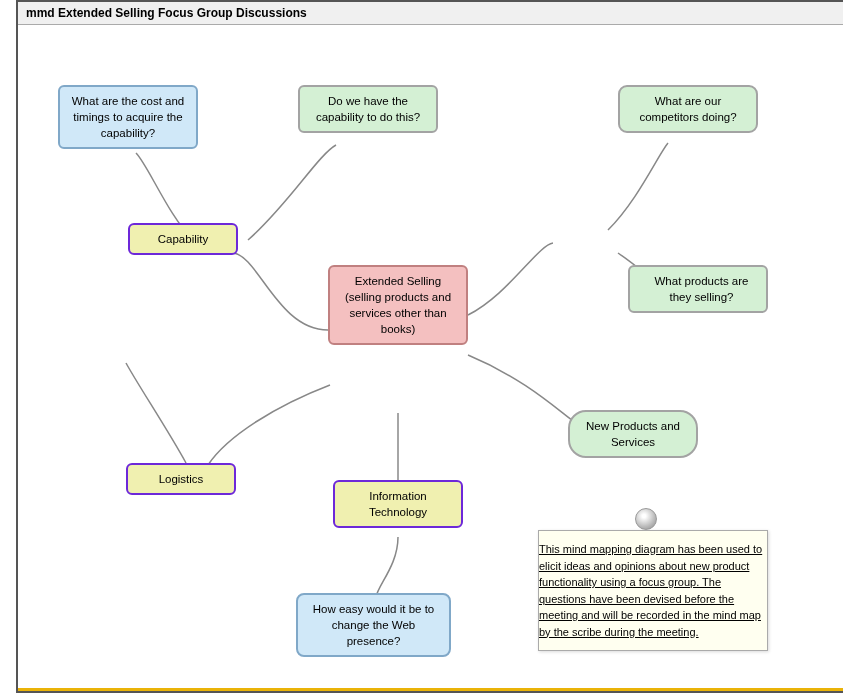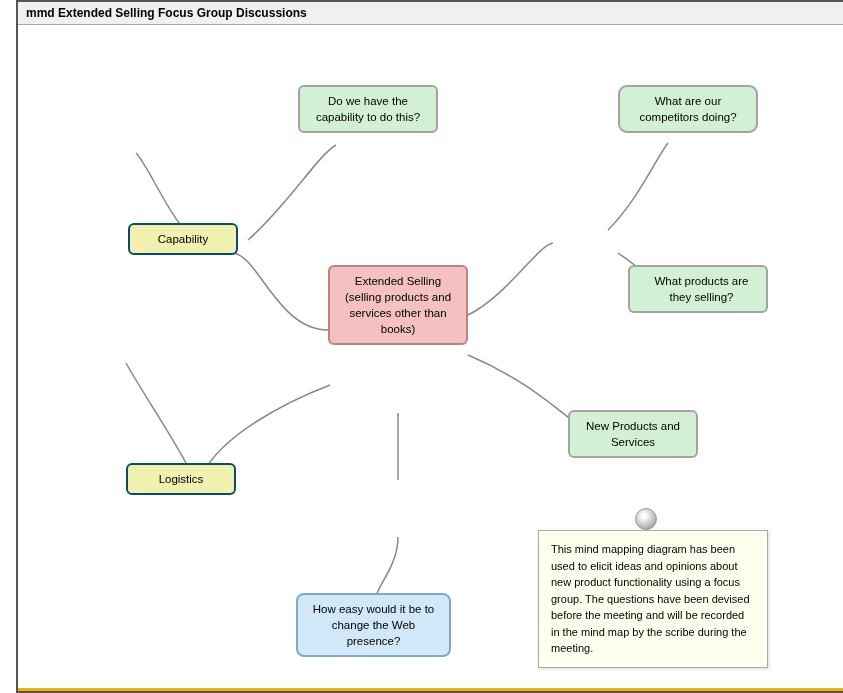--- a/index.html
+++ b/index.html
@@ -56,36 +56,37 @@
       width: 140px;
       left: 310px;
       top: 240px;
     }
     .node-green {
       background: #d4f0d4;
       border: 2px solid #a3a3a3;
     }
     .node-yellow {
       background: #f0f0b0;
-      border: 2px solid #0c4a6e;
+      border: 2px solid #6d28d9;
     }
     .node-blue {
       background: #d0e8f8;
       border: 2px solid #80a8c8;
     }
     .note-box {
       position: absolute;
       border: 1px solid #aaa;
       background: #fffff0;
       font-size: 11px;
       line-height: 1.5;
-      padding: 10px 12px;
+      padding: 10px 0;
       width: 230px;
       z-index: 1;
       box-shadow: 1px 1px 3px rgba(0,0,0,0.15);
+      text-decoration: underline;
     }
     .note-circle {
       position: absolute;
       width: 22px;
       height: 22px;
       border-radius: 50%;
       background: radial-gradient(circle at 40% 35%, #fff 10%, #bbb 60%, #888 100%);
       border: 1px solid #999;
       z-index: 2;
     }
@@ -130,25 +131,31 @@
 
     <div class="node node-yellow" style="width:110px; left:110px; top:198px;">
       <span>Capability</span>
     </div>
 
 
     <div class="node node-yellow" style="width:110px; left:108px; top:438px;">
       <span>Logistics</span>
     </div>
 
+    <div class="node node-yellow" style="width:130px; left:315px; top:455px;">
+      <span>Information Technology</span>
+    </div>
 
-    <div class="node node-green" style="width:130px; left:550px; top:385px;">
+    <div class="node node-green" style="width:130px; left:550px; top:385px;border-radius:18px;">
       <span>New Products and Services</span>
     </div>
 
+    <div class="node node-blue" style="width:140px; left:40px; top:60px;">
+      <span>What are the cost and timings to acquire the capability?</span>
+    </div>
 
     <div class="node node-green" style="width:140px; left:280px; top:60px;">
       <span>Do we have the capability to do this?</span>
     </div>
 
     <div class="node node-green" style="width:140px; left:600px; top:60px;border-radius:9px;">
       <span>What are our competitors doing?</span>
     </div>
 
     <div class="node node-green" style="width:140px; left:610px; top:240px;padding-left:17px;">

